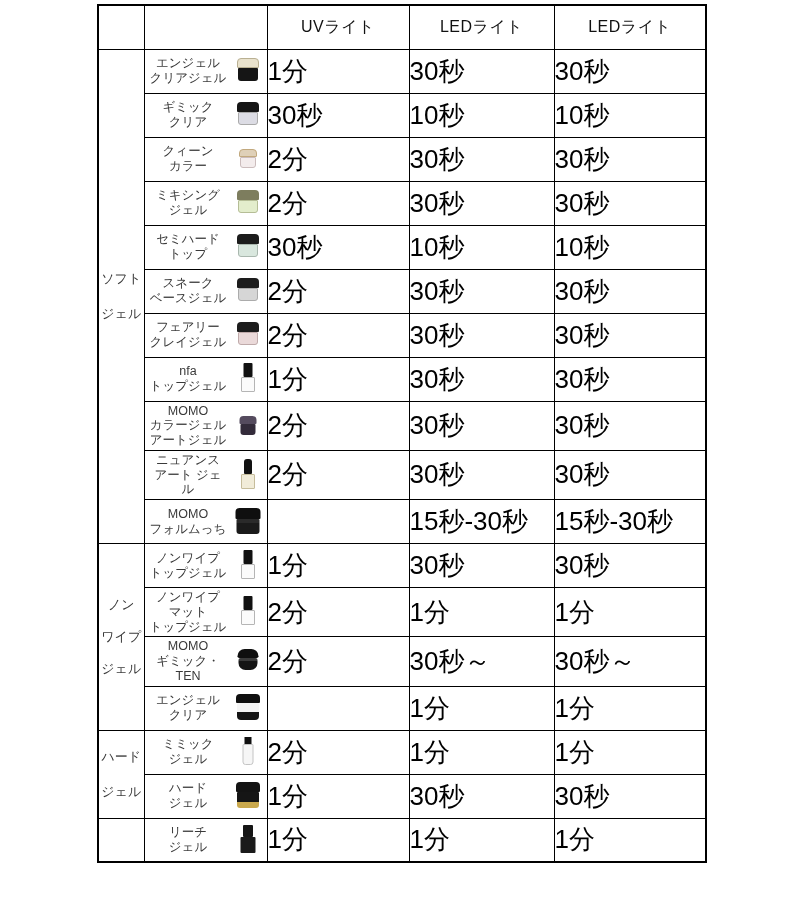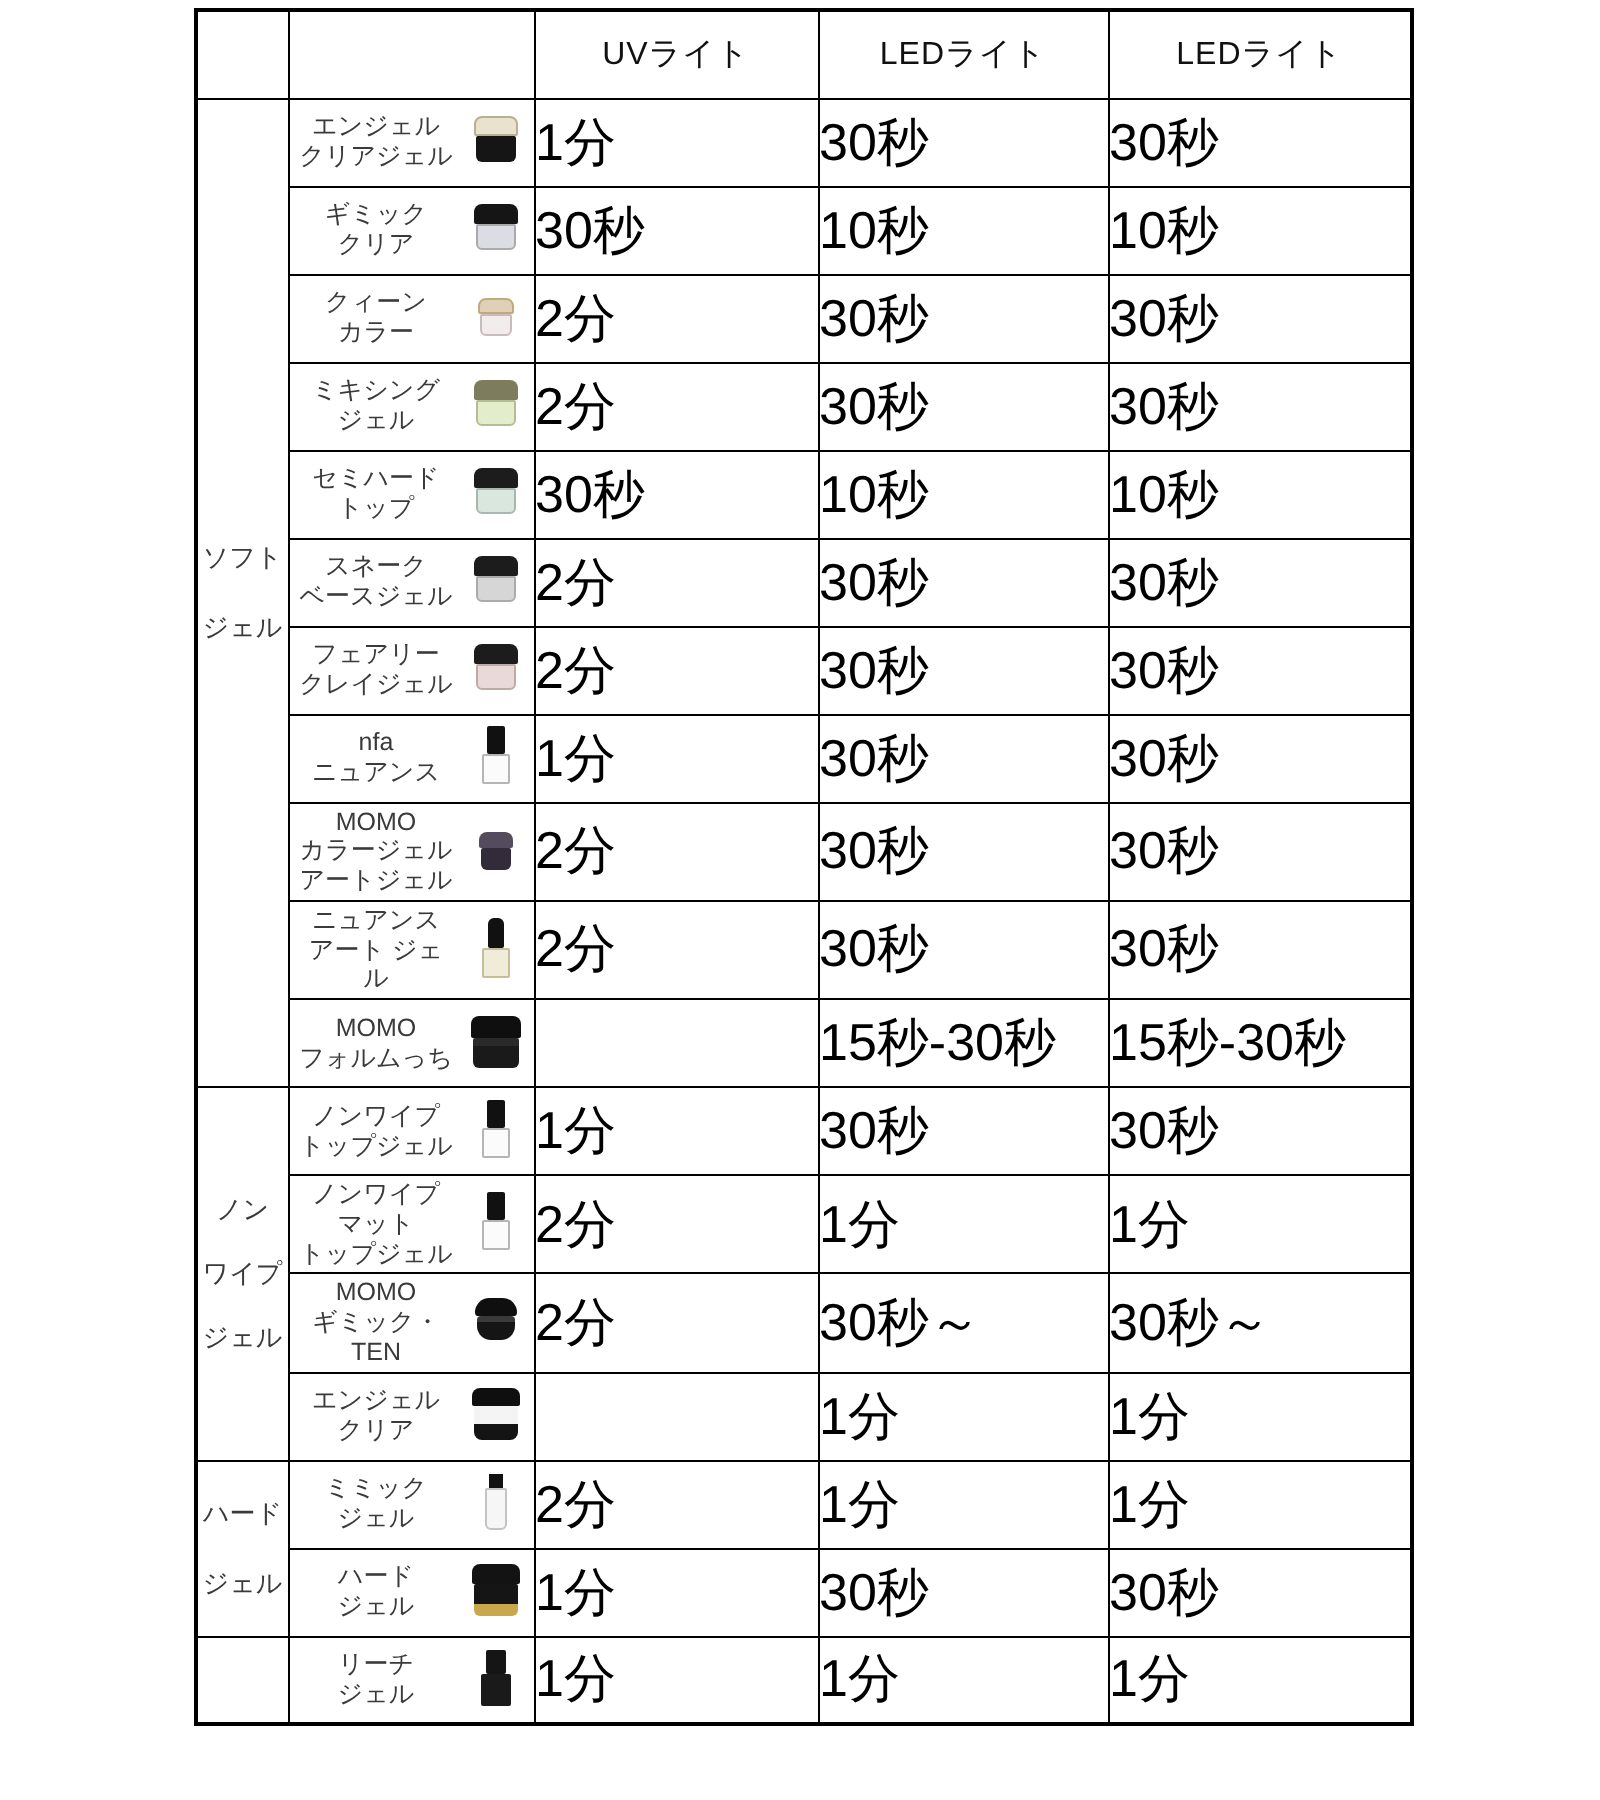--- a/index.html
+++ b/index.html
@@ -184,21 +184,21 @@
     </div>
           </td>
     <td class="time">2分</td>
     <td class="time">30秒</td>
     <td class="time">30秒</td>
   </tr>
   <tr>
     <td class="prod">
             <div class="prodflex">
       <span class="pname">nfa
-ニュアンス</span>
+トップジェル</span>
       <span class="picon" data-icon="bottle-white"></span>
     </div>
           </td>
     <td class="time">1分</td>
     <td class="time">30秒</td>
     <td class="time">30秒</td>
   </tr>
   <tr>
     <td class="prod">
             <div class="prodflex">

